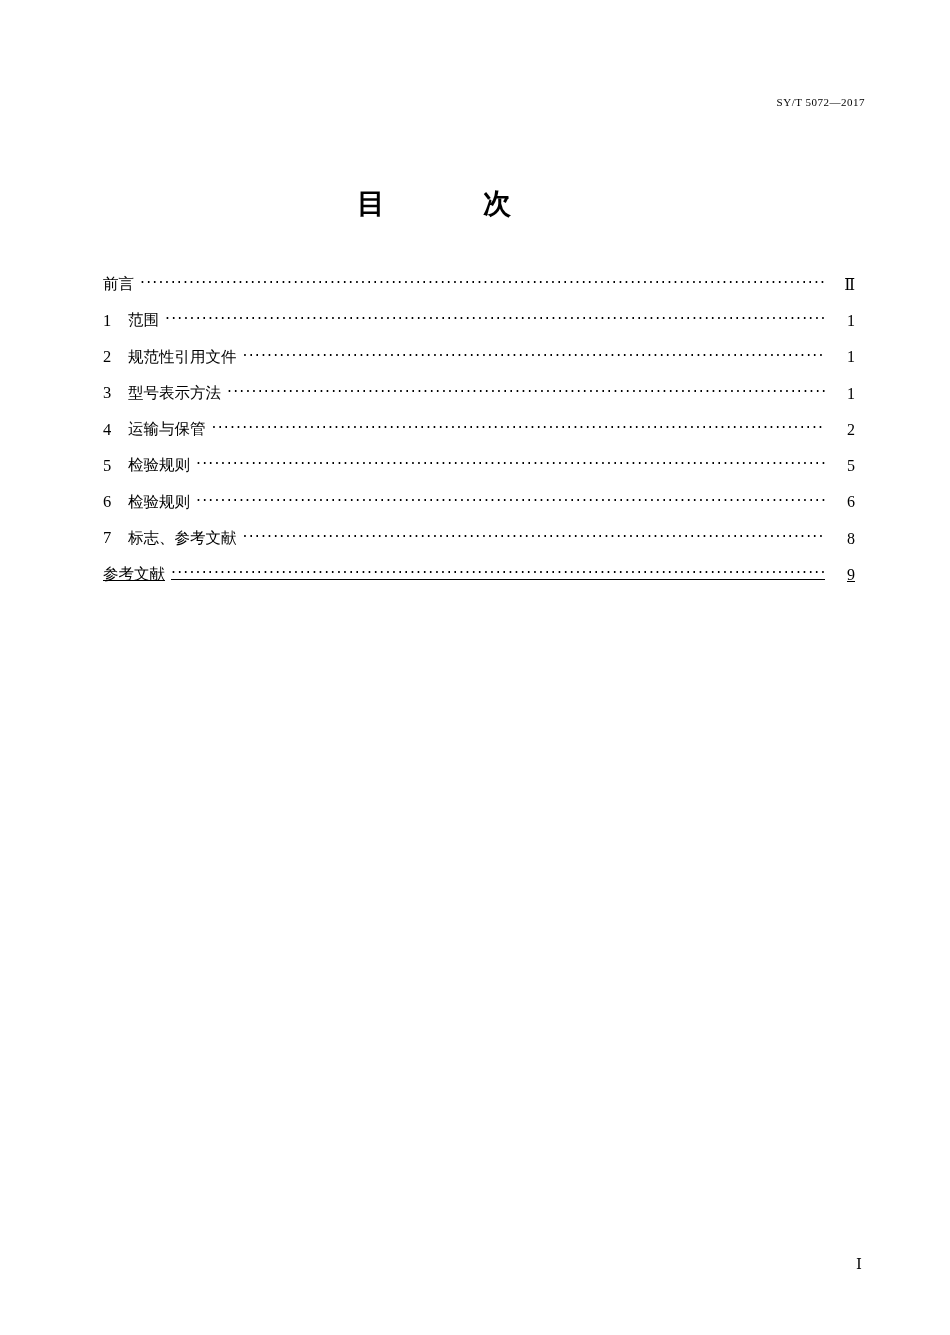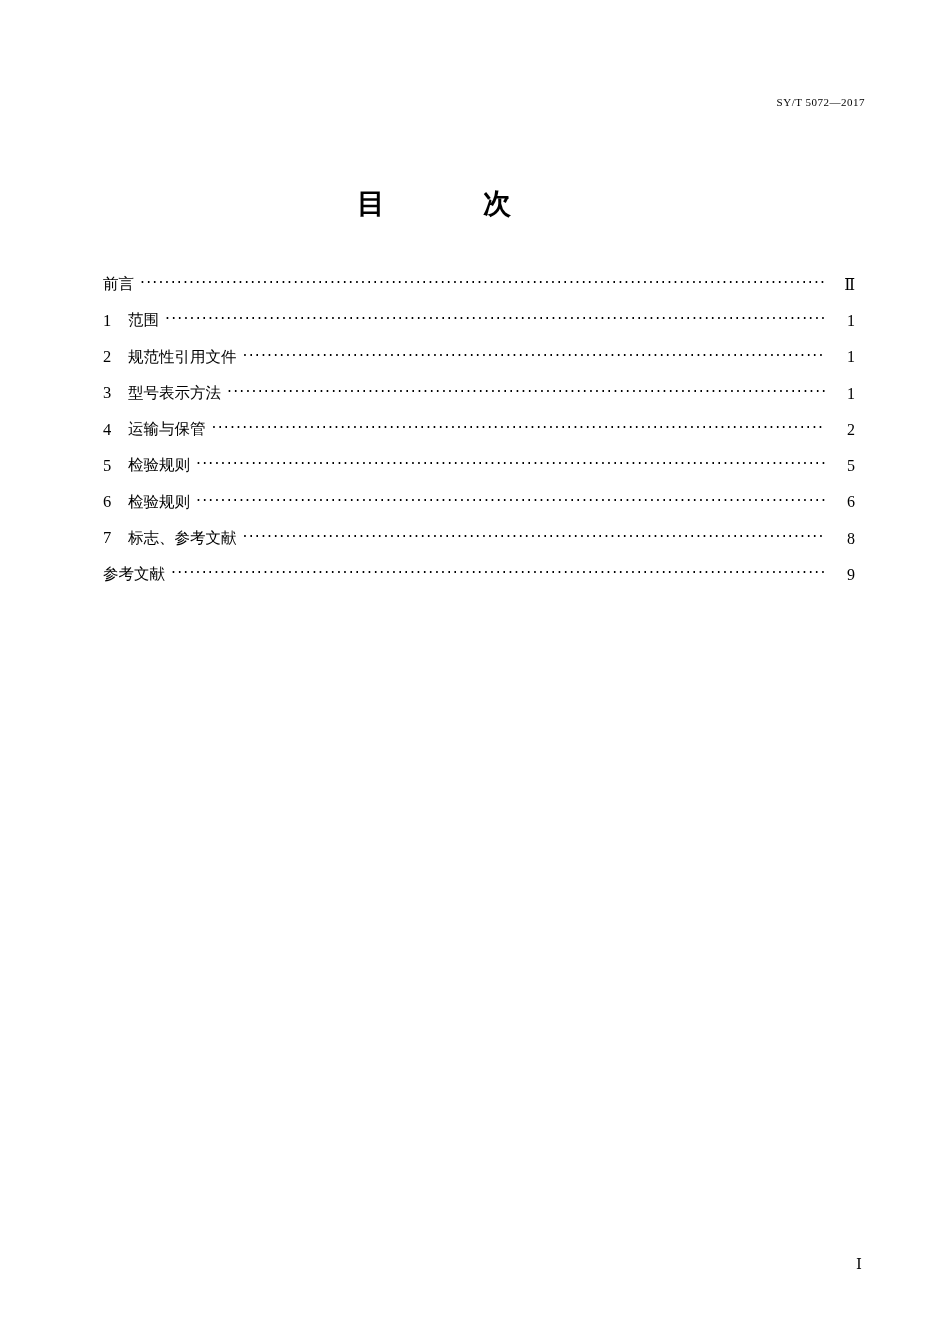--- a/index.html
+++ b/index.html
@@ -149,21 +149,21 @@
       <span class="pg">6</span>
     </div>
 
     <div class="toc-entry">
       <span class="num">7</span>
       <span class="label">标志、参考文献</span>
       <span class="dots">··································································································································································</span>
       <span class="pg">8</span>
     </div>
 
-    <div class="toc-entry no-num" style="margin-top: 8px;">
+    <div class="toc-entry no-num" style="margin-top: 8px; text-decoration: underline;">
 
       <span class="label">参考文献</span>
       <span class="dots">··································································································································································</span>
       <span class="pg">9</span>
     </div>
 
   </div>
 
   <div class="page-footer">Ⅰ</div>
 

